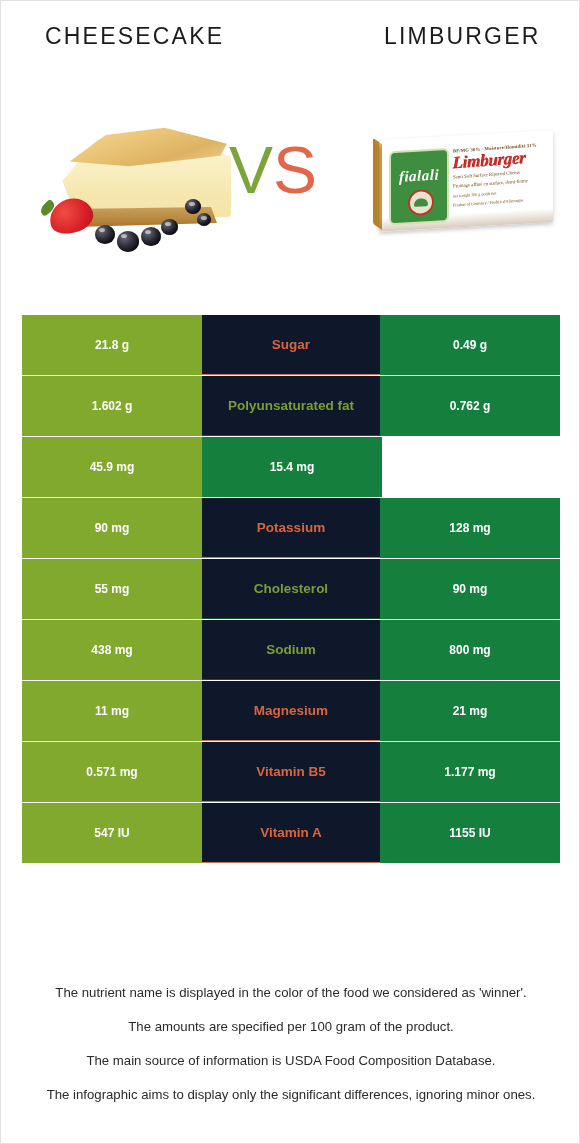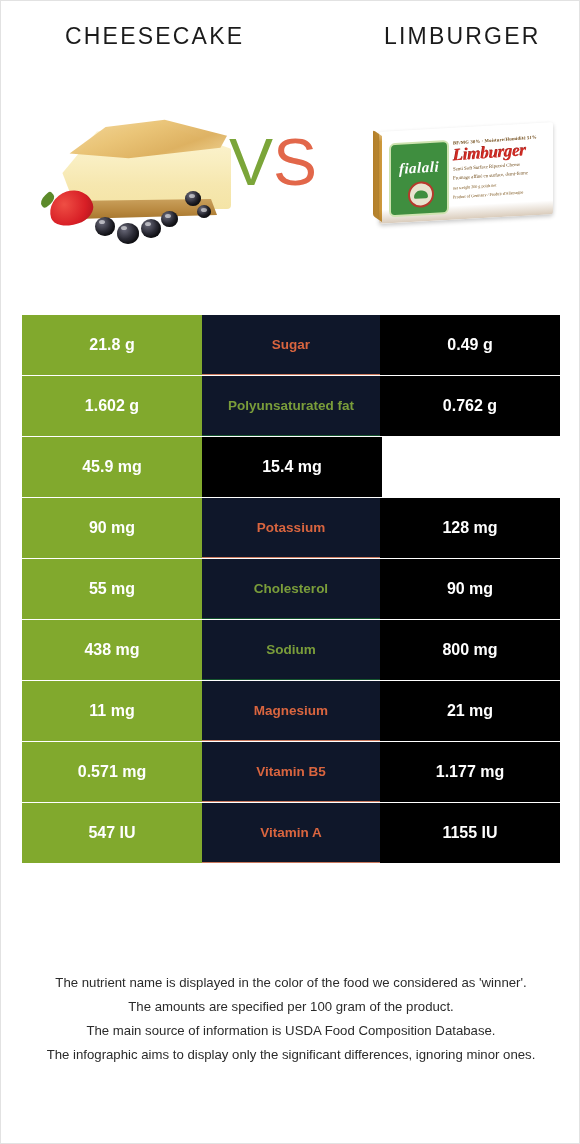--- a/index.html
+++ b/index.html
@@ -28,27 +28,27 @@
   .food-title {
     position: absolute;
     top: 0;
     font-size: 23px;
     font-weight: 300;
     letter-spacing: 2.2px;
     color: #1b1b1b;
     font-family: "Liberation Sans", sans-serif;
     white-space: nowrap;
   }
-  .title-left  { left: 44px; margin-left: 20px; }
+  .title-left  { left: 44px; }
   .title-right { left: 383px; }
 
   
   .hero {
     position: absolute;
-    top: 88px;
+    top: 96px;
     left: 0;
     width: 580px;
     height: 190px;
   }
 
   
   .cheesecake {
     position: absolute;
     left: 36px;
     top: 16px;
@@ -267,59 +267,59 @@
   }
   .row {
     display: flex;
     height: 60px;
     margin-bottom: 1px;
   }
   .cell {
     display: flex;
     align-items: center;
     justify-content: center;
-    font-size: 16px;
+    font-size: 12px;
     box-sizing: border-box;
   }
   .cell-left {
     width: 180px;
     background: #81a92d;
     color: #ffffff;
     font-weight: 600;
   }
   .cell-mid {
     width: 178px;
     background: #0f172a;
     font-weight: 700;
     font-size: 13.5px;
   }
   .cell-right {
     width: 180px;
-    background: #000000;
+    background: #15803d;
     color: #ffffff;
     font-weight: 600;
     text-align: center;
   }
   .cell-mid.win-left  { color: #7a9d3a; border-bottom: 1px solid #14532d; }
   .cell-mid.win-right { color: #d9653f; border-bottom: 1px solid #c9785c; }
 
   
   .footer {
     position: absolute;
     left: 0;
     top: 968px;
     width: 580px;
     padding: 0 26px;
     box-sizing: border-box;
     text-align: center;
     font-size: 13.2px;
     line-height: 1.52;
     color: #2b2b2b;
   }
-  .footer p { margin: 4px; }
+  .footer p { margin: 14px; }
 </style>
 </head>
 <body>
 
 <div class="titles">
   <div class="food-title title-left">CHEESECAKE</div>
   <div class="food-title title-right">LIMBURGER</div>
 </div>
 
 <div class="hero">

